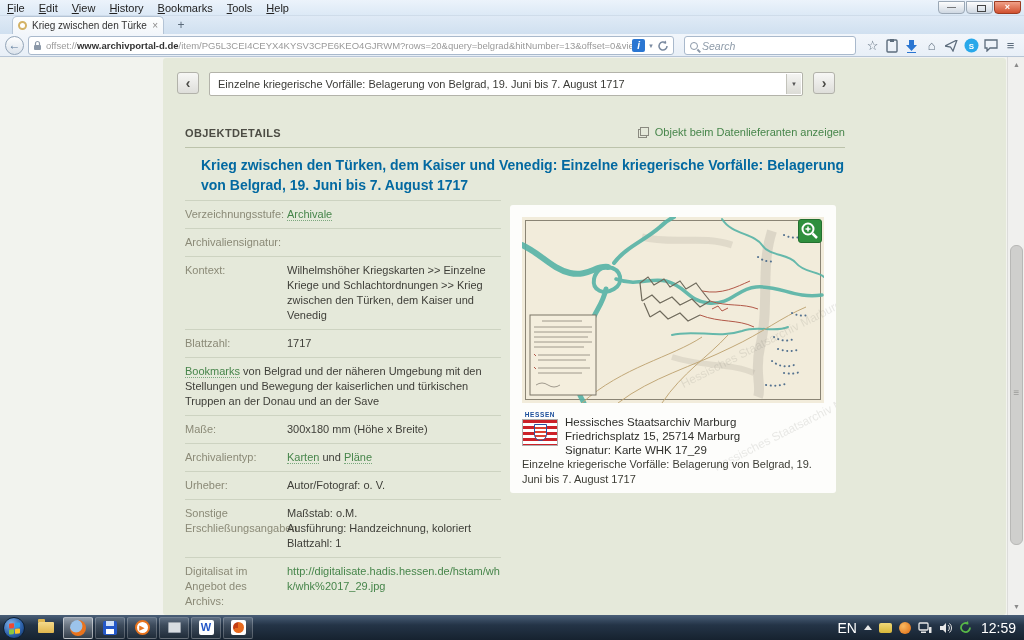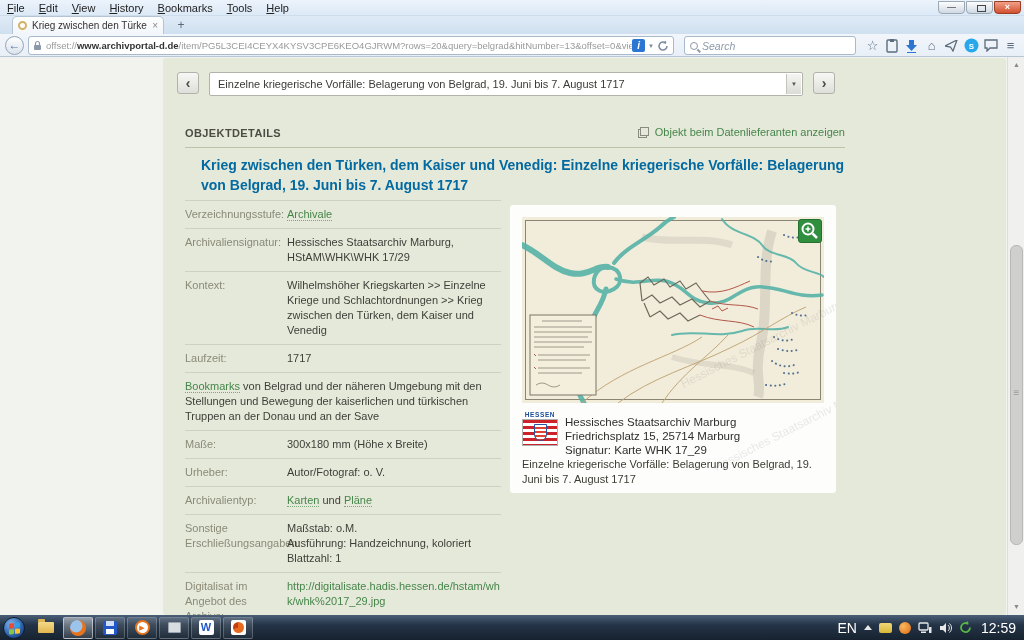--- a/index.html
+++ b/index.html
@@ -280,50 +280,49 @@
     <div id="heading">Krieg zwischen den Türken, dem Kaiser und Venedig: Einzelne kriegerische Vorfälle: Belagerung von Belgrad, 19. Juni bis 7. August 1717</div>
 
     <div id="dtable">
   <div class="drow">
     <div class="dlabel">Verzeichnungsstufe:</div>
     <div class="dvalue"><span class="glink dotted">Archivale</span></div>
   </div>
 
   <div class="drow">
     <div class="dlabel">Archivaliensignatur:</div>
-    <div class="dvalue"><span>Hessisches Staatsarchiv Marburg, HStAM\WHK\WHK 17/29</span></div>
   </div>
 
   <div class="drow">
     <div class="dlabel">Kontext:</div>
     <div class="dvalue"><span>Wilhelmshöher Kriegskarten &gt;&gt; Einzelne Kriege und Schlachtordnungen &gt;&gt; Krieg zwischen den Türken, dem Kaiser und Venedig</span></div>
   </div>
 
   <div class="drow">
-    <div class="dlabel">Laufzeit:</div>
+    <div class="dlabel">Blattzahl:</div>
     <div class="dvalue"><span>1717</span></div>
   </div>
 
   <div class="drow">
     <div class="dvalue"><span class="glink dotted">Bookmarks</span><span> von Belgrad und der näheren Umgebung mit den Stellungen und Bewegung der kaiserlichen und türkischen Truppen an der Donau und an der Save</span></div>
   </div>
 
   <div class="drow">
     <div class="dlabel">Maße:</div>
     <div class="dvalue"><span>300x180 mm (Höhe x Breite)</span></div>
   </div>
 
   <div class="drow">
+    <div class="dlabel">Archivalientyp:</div>
+    <div class="dvalue"><span class="glink dotted">Karten</span><span> und </span><span class="glink dotted">Pläne</span></div>
+  </div>
+
+  <div class="drow">
     <div class="dlabel">Urheber:</div>
     <div class="dvalue"><span>Autor/Fotograf: o. V.</span></div>
-  </div>
-
-  <div class="drow">
-    <div class="dlabel">Archivalientyp:</div>
-    <div class="dvalue"><span class="glink dotted">Karten</span><span> und </span><span class="glink dotted">Pläne</span></div>
   </div>
 
   <div class="drow">
     <div class="dlabel">Sonstige Erschließungsangaben:</div>
     <div class="dvalue"><span>Maßstab: o.M.</span><br><span>Ausführung: Handzeichnung, koloriert</span><br><span>Blattzahl: 1</span></div>
   </div>
 
   <div class="drow">
     <div class="dlabel">Digitalisat im Angebot des Archivs:</div>
     <div class="dvalue"><span class="glink">http://digitalisate.hadis.hessen.de/hstam/whk/whk%2017_29.jpg</span></div>

